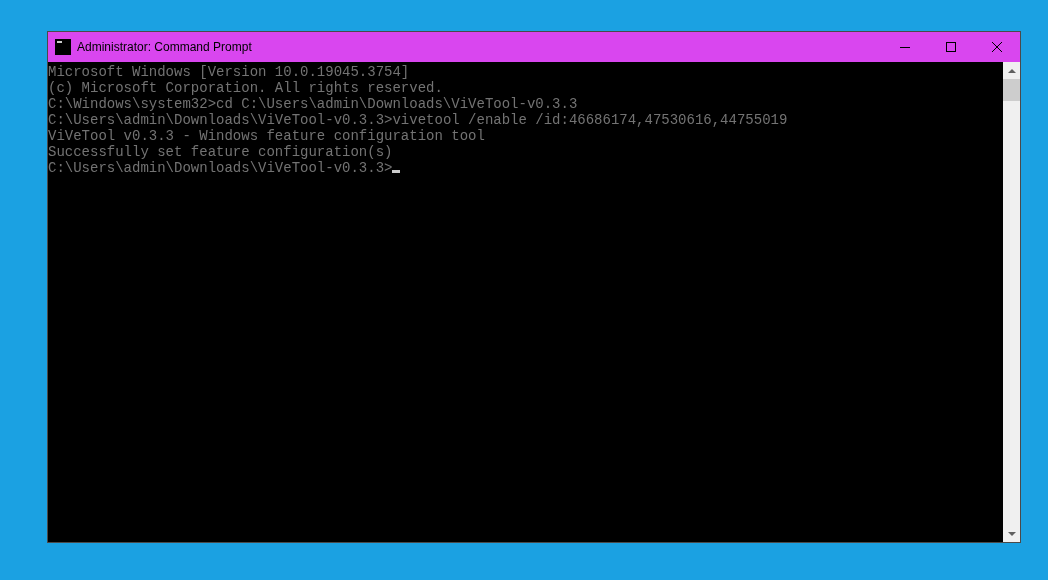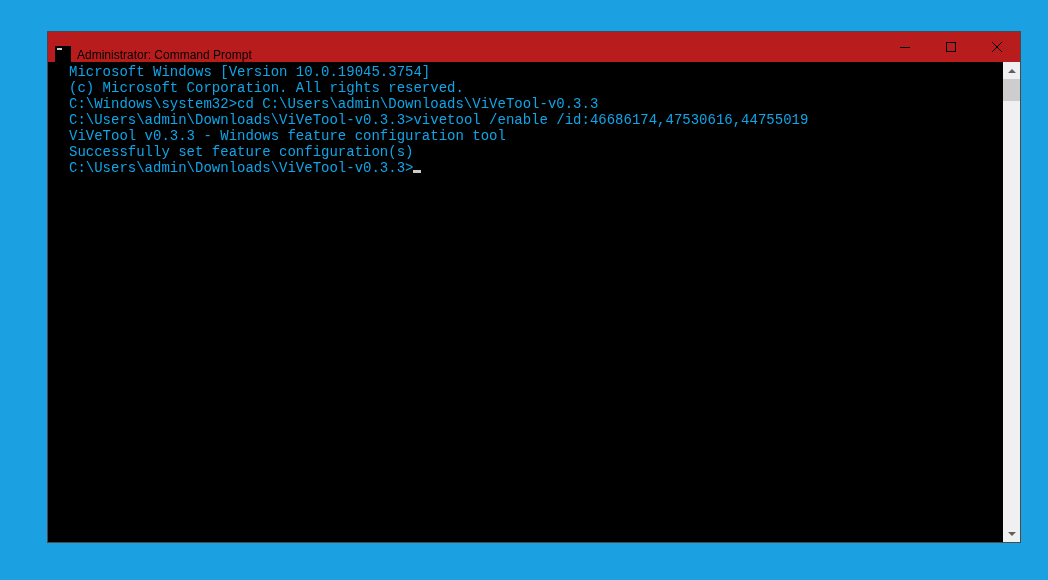--- a/index.html
+++ b/index.html
@@ -23,23 +23,23 @@
       width: 974px;
       height: 512px;
       background: #fff;
       border: 1px solid #4a4a4a;
       display: flex;
       flex-direction: column;
     }
     
     .titlebar {
       height: 30px;
-      background: #b91c1c;
-      display: flex;
-      align-items: flex-end;
+      background: #d946ef;
+      display: flex;
+      align-items: center;
       position: relative;
     }
     
     .titlebar-icon {
       width: 16px;
       height: 16px;
       margin-left: 7px;
       margin-right: 6px;
       background: #000;
       position: relative;
@@ -99,25 +99,25 @@
     
     .console-area {
       flex: 1;
       background: #000;
       position: relative;
       display: flex;
     }
     
     .console-content {
       flex: 1;
-      padding: 2px 21px;
+      padding: 2px 0;
       font-family: Consolas, "Courier New", monospace;
       font-size: 14px;
       line-height: 16px;
-      color: #0ea5e9;
+      color: #737373;
       white-space: pre;
       overflow: hidden;
     }
     
     .scrollbar {
       width: 17px;
       background: #f0f0f0;
       position: relative;
       display: flex;
       flex-direction: column;

